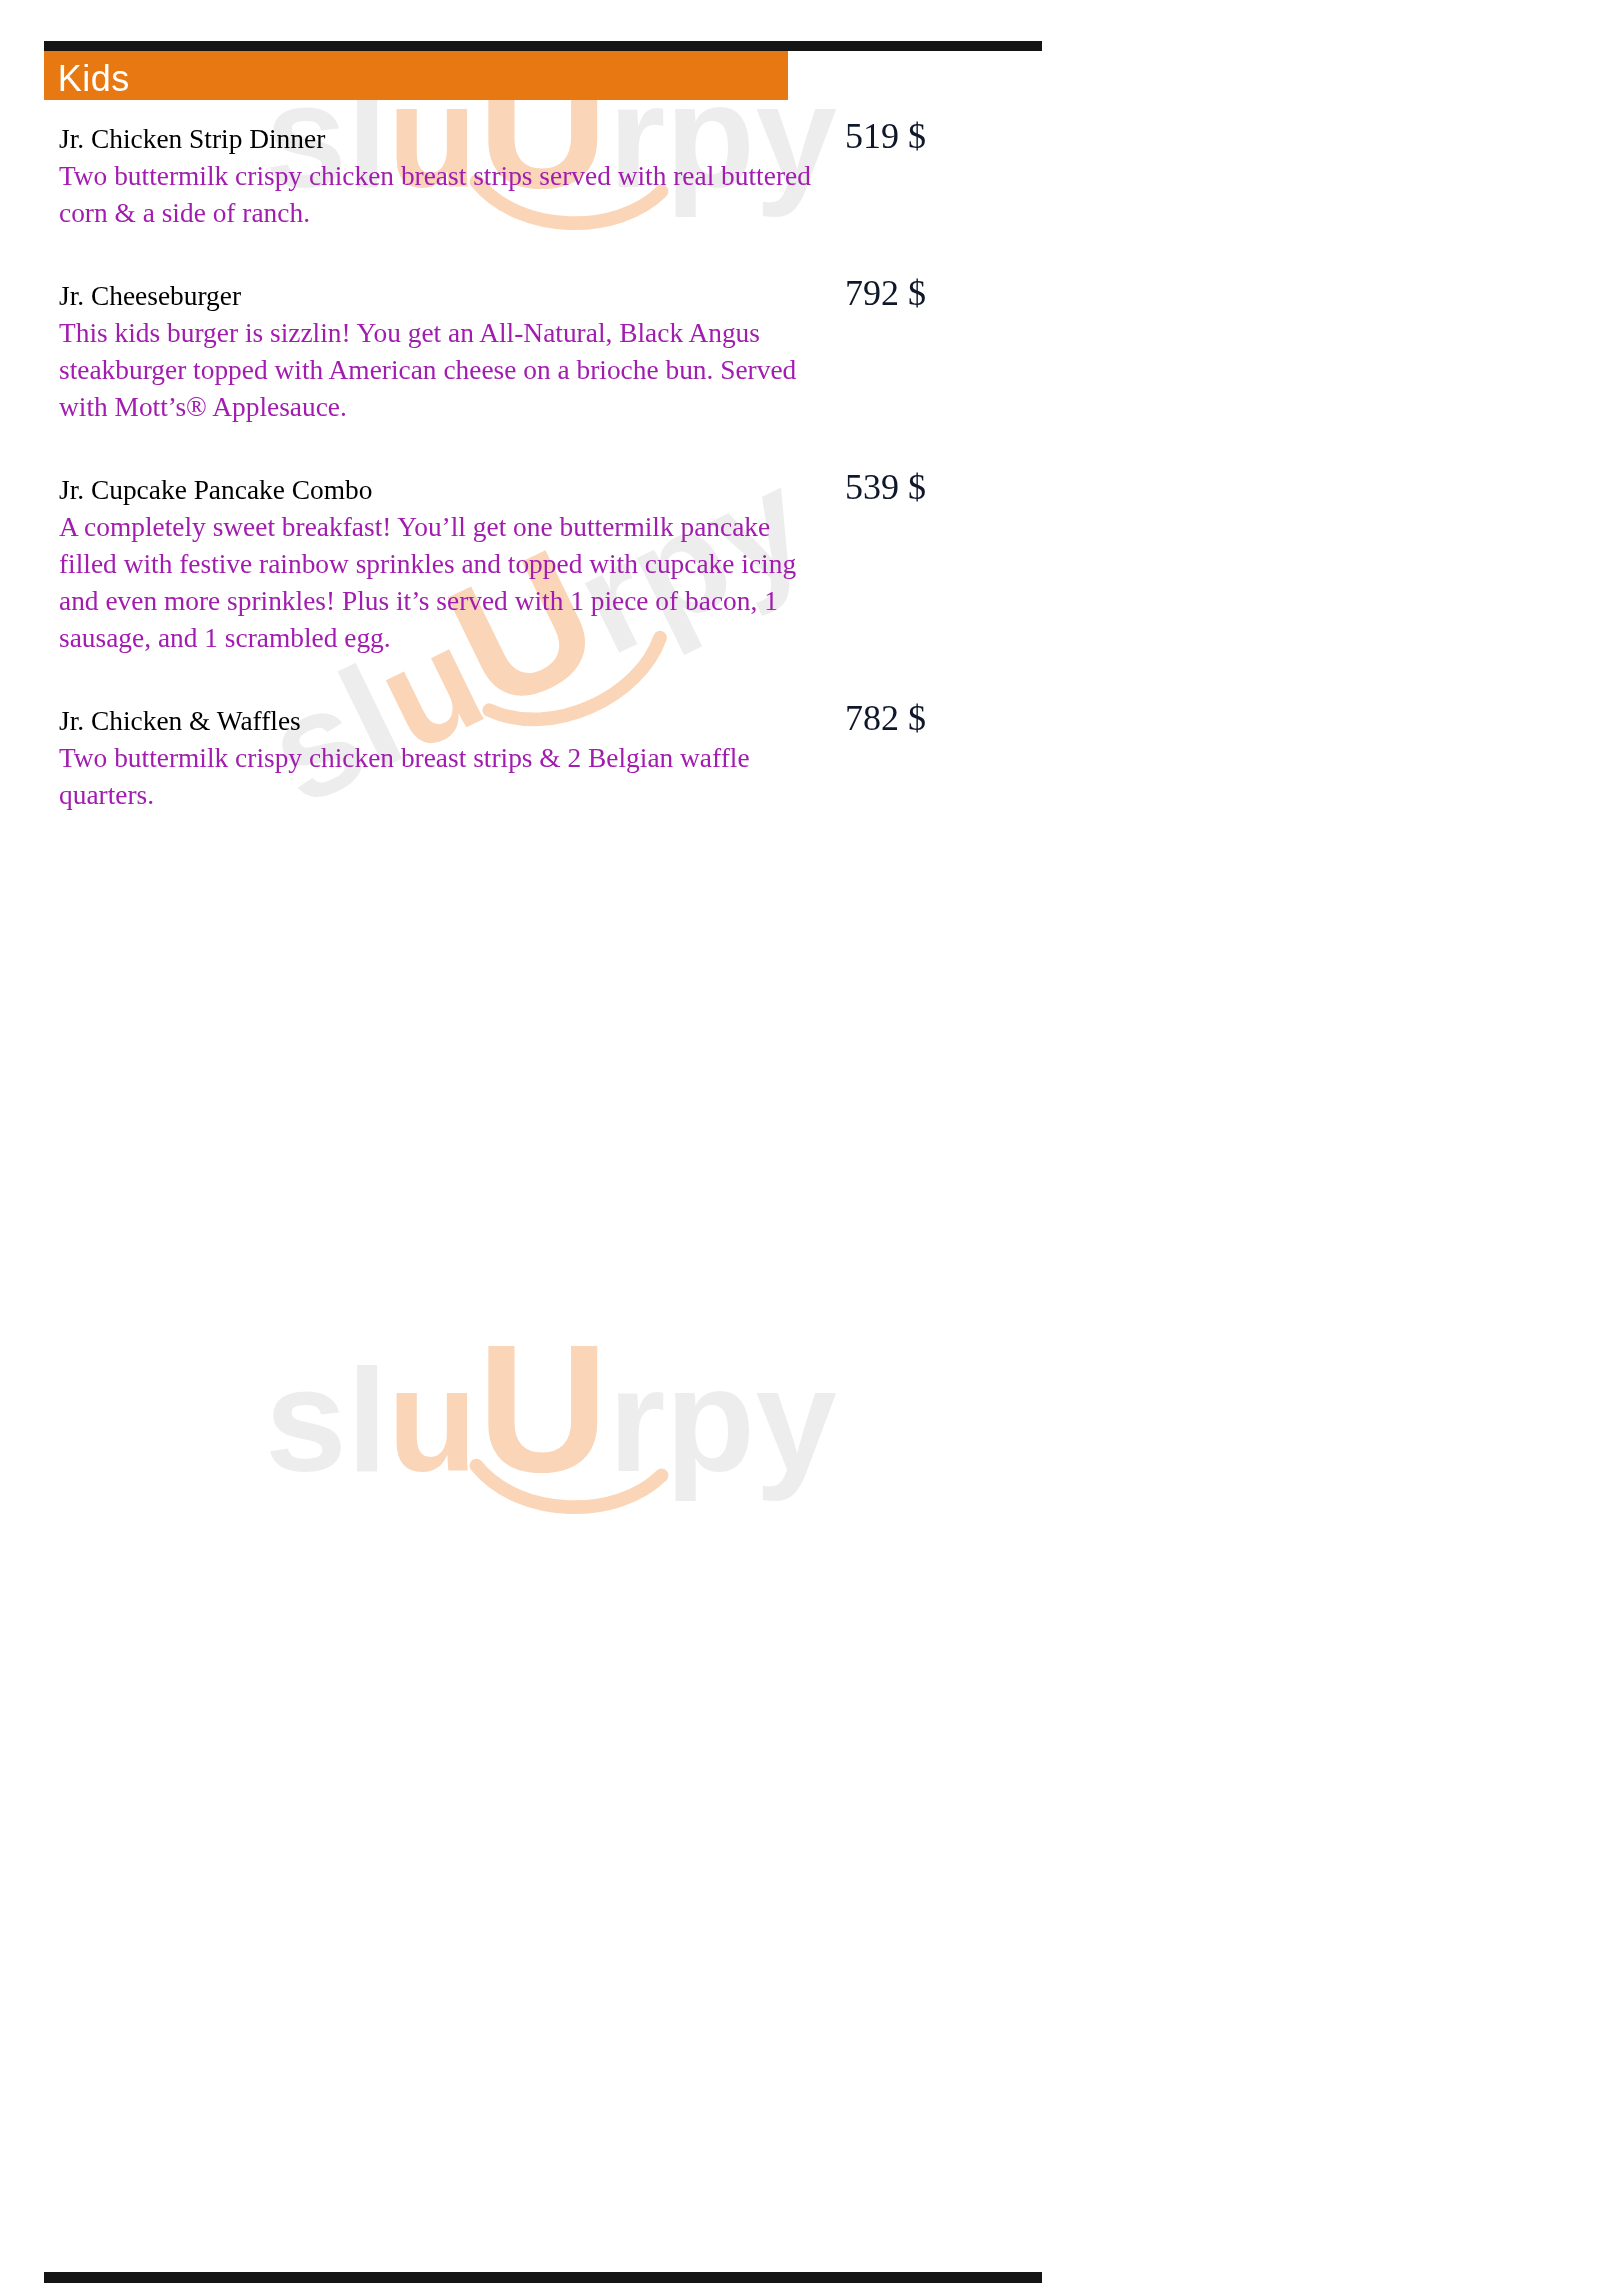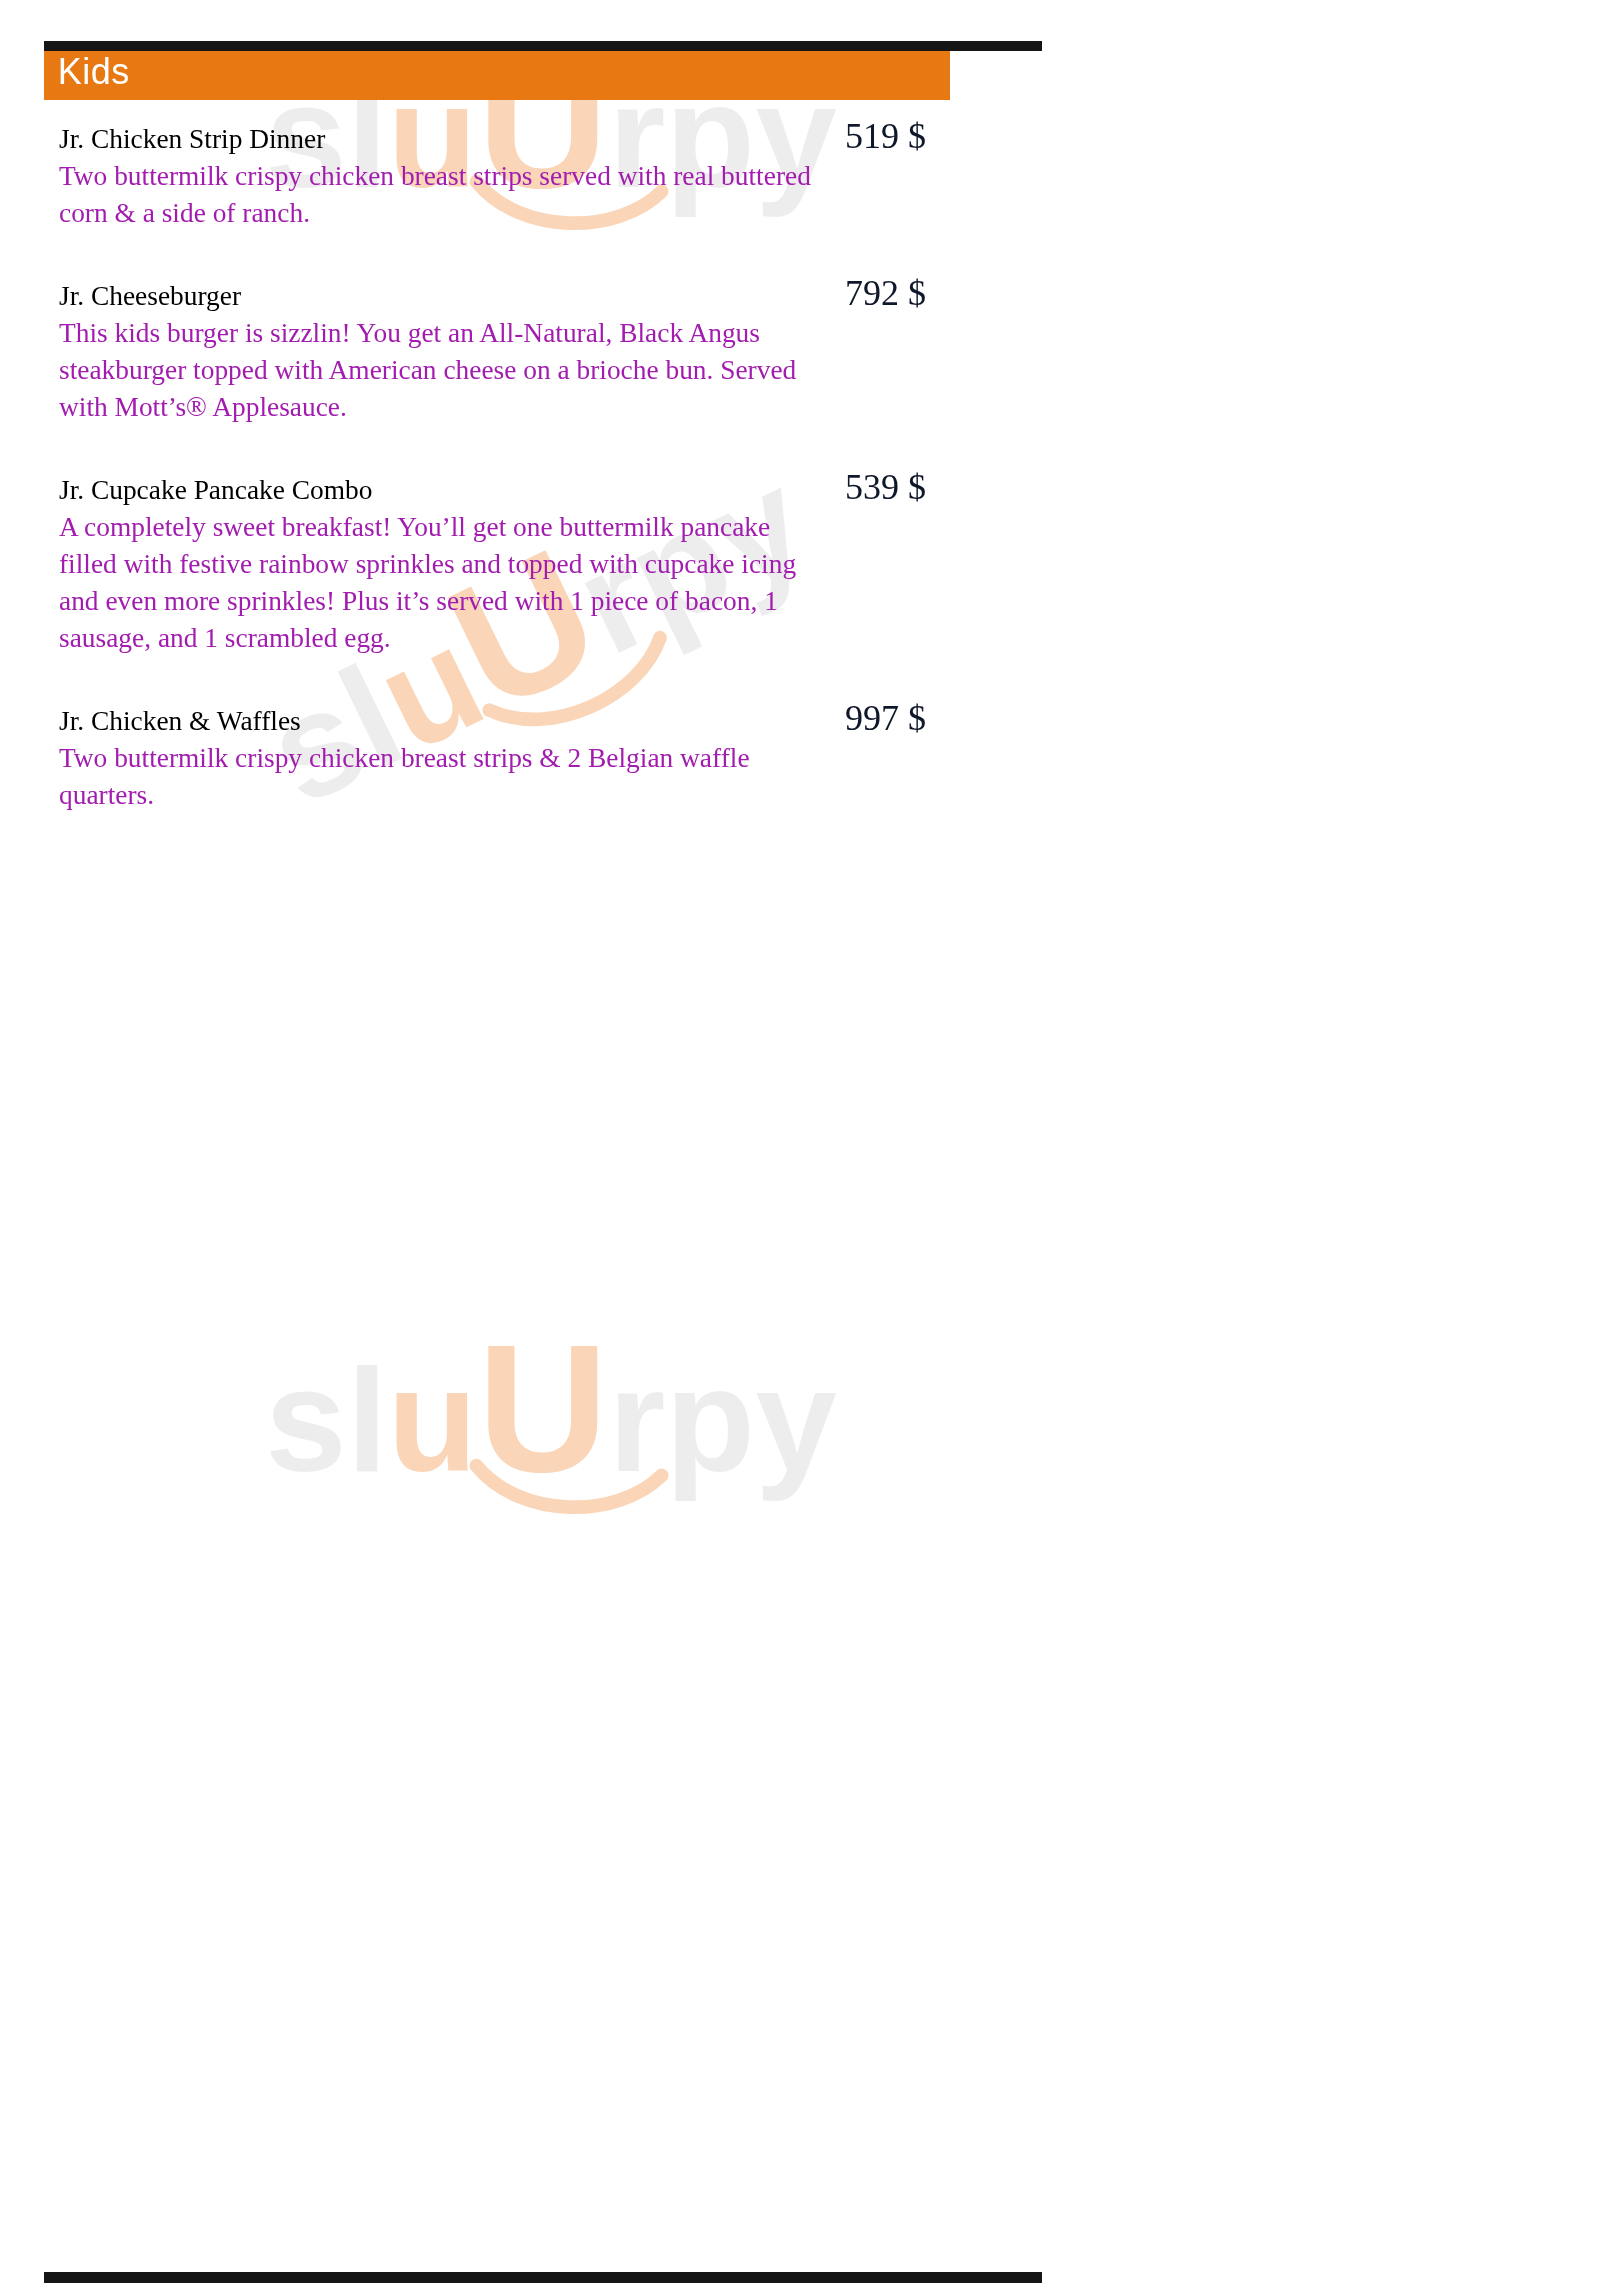--- a/index.html
+++ b/index.html
@@ -23,25 +23,25 @@
     background: var(--bar-black, #151515);
   }
   .bar-top { top: 41px; }
   .bar-bottom { top: 2272px; height: 10.8px; }
 
   
   .section-header {
     position: absolute;
     left: 44px;
     top: 51px;
-    width: 906px;
+    width: 744px;
     height: 49px;
     background: var(--accent-orange, #E87811);
     display: flex;
-    align-items: flex-start;
+    align-items: flex-end;
     padding-left: 13.7px;
     z-index: 2;
   }
   .section-header .title {
     font-family: "Liberation Sans", sans-serif;
     font-size: 36px;
     color: #ffffff;
     letter-spacing: 0.5px;
   }
 
@@ -152,21 +152,21 @@
       <div class="item-row">
         <h3 class="item-name">Jr. Cupcake Pancake Combo</h3>
         <span class="item-price">539 $</span>
       </div>
       <p class="item-desc">A completely sweet breakfast! You’ll get one buttermilk pancake filled with festive rainbow sprinkles and topped with cupcake icing and even more sprinkles! Plus it’s served with 1 piece of bacon, 1 sausage, and 1 scrambled egg.</p>
     </section>
 
     <section class="menu-item">
       <div class="item-row">
         <h3 class="item-name">Jr. Chicken &amp; Waffles</h3>
-        <span class="item-price">997 $</span>
+        <span class="item-price">782 $</span>
       </div>
       <p class="item-desc">Two buttermilk crispy chicken breast strips &amp; 2 Belgian waffle quarters.</p>
     </section>
 
   </main>
 
   <div class="bar-black bar-bottom"></div>
 
 </div>
 

